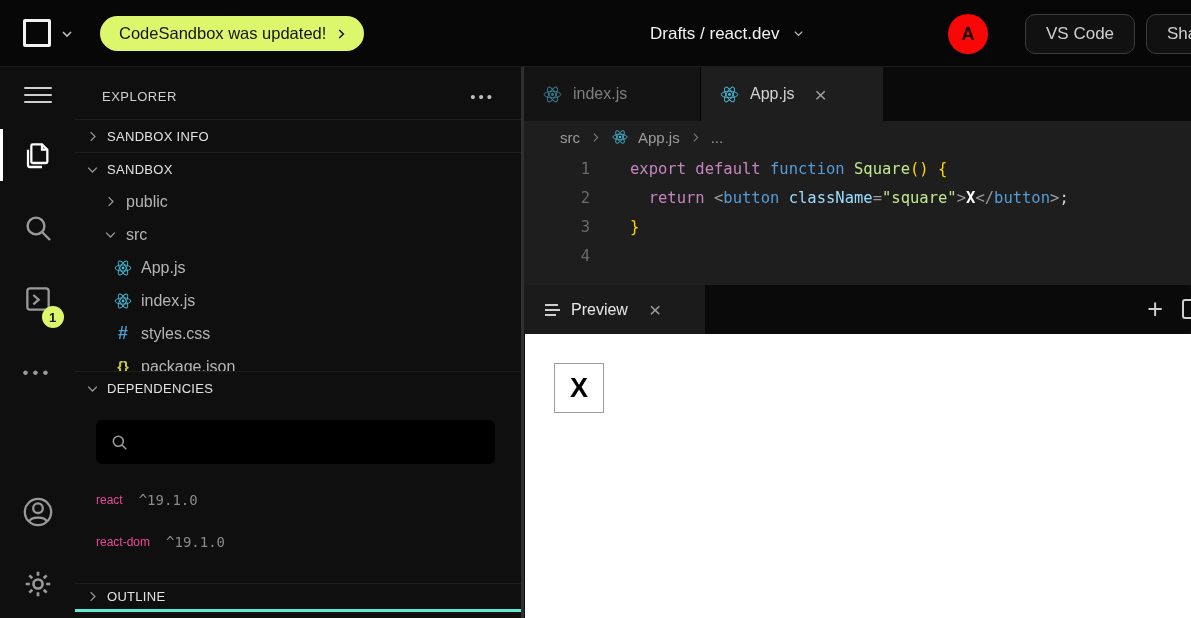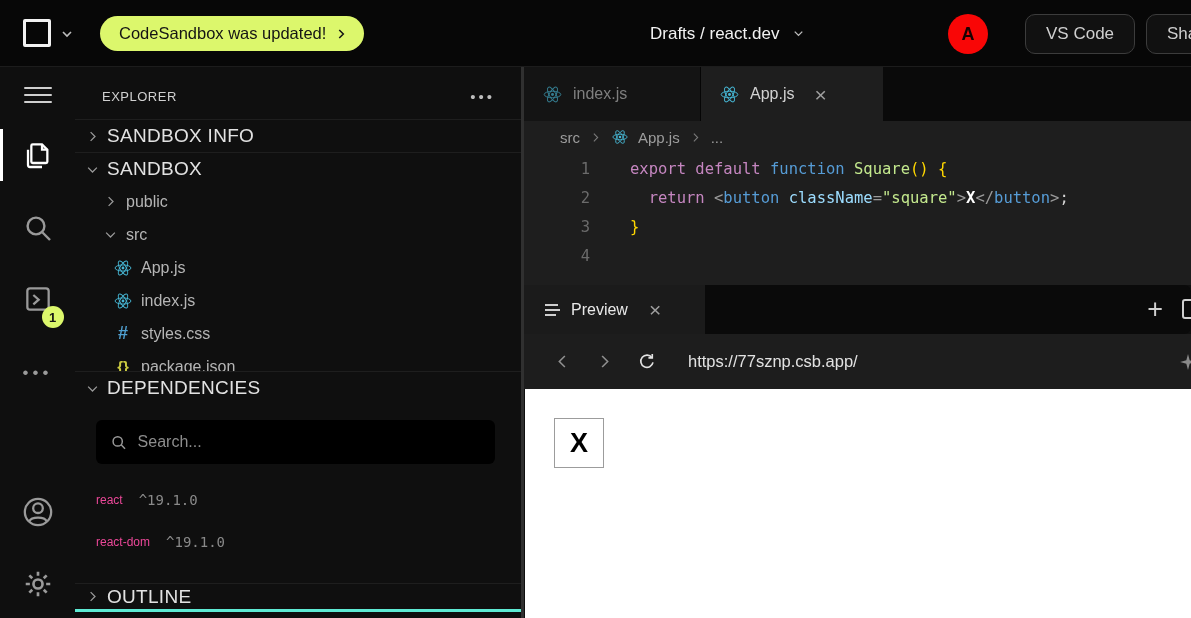--- a/index.html
+++ b/index.html
@@ -37,21 +37,21 @@
   .term-wrap { position:relative; }
   .term-badge { position:absolute; right:-10px; bottom:-9px; width:22px; height:22px; border-radius:50%;
     background:#dcf76c; color:#151515; font-size:13px; font-weight:700; display:flex; align-items:center; justify-content:center; }
   .dots { color:#9a9a9a; font-size:17px; letter-spacing:4px; }
   
   .explorer { position:relative; width:446px; flex:0 0 446px; background:#0f0f0f; display:flex; flex-direction:column; }
   .exp-header { height:52px; display:flex; align-items:center; justify-content:space-between; padding:6px 26px 0 27px; }
   .exp-title { font-size:13px; letter-spacing:.5px; color:#d0d0d0; font-weight:500; }
   .exp-dots { color:#bdbdbd; font-size:15px; letter-spacing:3px; cursor:pointer; }
   .sec-row { height:33px; display:flex; align-items:center; gap:7px; padding-left:10px;
-    border-top:1px solid #1e1e1e; color:#e2e2e2; font-size:19px; font-weight:500; letter-spacing:.3px; cursor:pointer; }
+    border-top:1px solid #1e1e1e; color:#e2e2e2; font-size:13px; font-weight:500; letter-spacing:.3px; cursor:pointer; }
   .tree-row { height:33px; display:flex; align-items:center; gap:8px; color:#b5b5b5; font-size:16px; cursor:pointer; }
   .tree-folder { padding-left:28px; }
   .tree-file { padding-left:38px; }
   .clip-wrap { height:21px; overflow:hidden; }
   .search-box { margin:16px 26px 0 21px; height:44px; background:#000; border-radius:6px;
     display:flex; align-items:center; gap:10px; padding:0 14px; }
   .search-box input { background:transparent; border:none; outline:none; color:#c5c5c5;
     font-size:16px; width:100%; font-family:"Liberation Sans",sans-serif; }
   .search-box input::placeholder { color:#8d8d8d; }
   .dep-row { height:34px; display:flex; align-items:center; padding-left:21px; cursor:pointer; }
@@ -244,21 +244,20 @@
         <svg width="15" height="15" viewBox="0 0 24 24">
             <polyline points="5,9 12,16 19,9" fill="none" stroke="#9a9a9a" stroke-width="2"></polyline>
           </svg>
         <span>DEPENDENCIES</span>
       </div>
       <div class="search-box">
         <svg width="19" height="19" viewBox="0 0 24 24" fill="none" stroke="#9a9a9a" stroke-width="2">
             <circle cx="10.5" cy="10.5" r="6.3"></circle>
             <line x1="15.2" y1="15.2" x2="20.5" y2="20.5"></line>
           </svg>
-        <input type="text" placeholder="Search..." style="">
       </div>
       <div class="dep-row" style="margin-top:19px;">
         <span class="dep-name">react</span>
         <span class="dep-ver">^19.1.0</span>
       </div>
       <div class="dep-row" style="margin-top:8px;">
         <span class="dep-name">react-dom</span>
         <span class="dep-ver">^19.1.0</span>
       </div>
       <div class="sec-row outline-sec">
@@ -346,42 +345,20 @@
               <span class="pl2"></span>
               <span class="pl3"></span>
             </span>
           <span>Preview</span>
           <span class="tab-close">×</span>
         </div>
         <div class="ptab-plus">+</div>
         <div class="ptab-popout"></div>
       </div>
 
-      <div class="urlbar">
-        <div class="nav-btn">
-          <svg width="19" height="19" viewBox="0 0 24 24">
-              <polyline points="15,5 8,12 15,19" fill="none" stroke="#8f8f8f" stroke-width="2"></polyline>
-            </svg>
-        </div>
-        <div class="nav-btn">
-          <svg width="19" height="19" viewBox="0 0 24 24">
-              <polyline points="9,5 16,12 9,19" fill="none" stroke="#8f8f8f" stroke-width="2"></polyline>
-            </svg>
-        </div>
-        <div class="nav-btn">
-          <svg width="21" height="21" viewBox="0 0 24 24" fill="none" stroke="#e2e2e2" stroke-width="1.9">
-            <path d="M18.2 7.6A7 7 0 1 0 19.4 13"></path>
-              <polyline points="18.6,3.4 18.6,7.8 14.2,7.8"></polyline>
-          </svg>
-        </div>
-        <span class="url-text">https://77sznp.csb.app/</span>
-        <svg class="sparkle" width="20" height="20" viewBox="0 0 24 24">
-            <path d="M12 2.5l2 7.5 7.5 2-7.5 2-2 7.5-2-7.5-7.5-2 7.5-2z" fill="#8a8a8a"></path>
-          </svg>
-      </div>
 
       <div class="preview-content">
         <button class="square-btn">X</button>
       </div>
 
     </div>
   </div>
 </div>
 
 </body></html>

